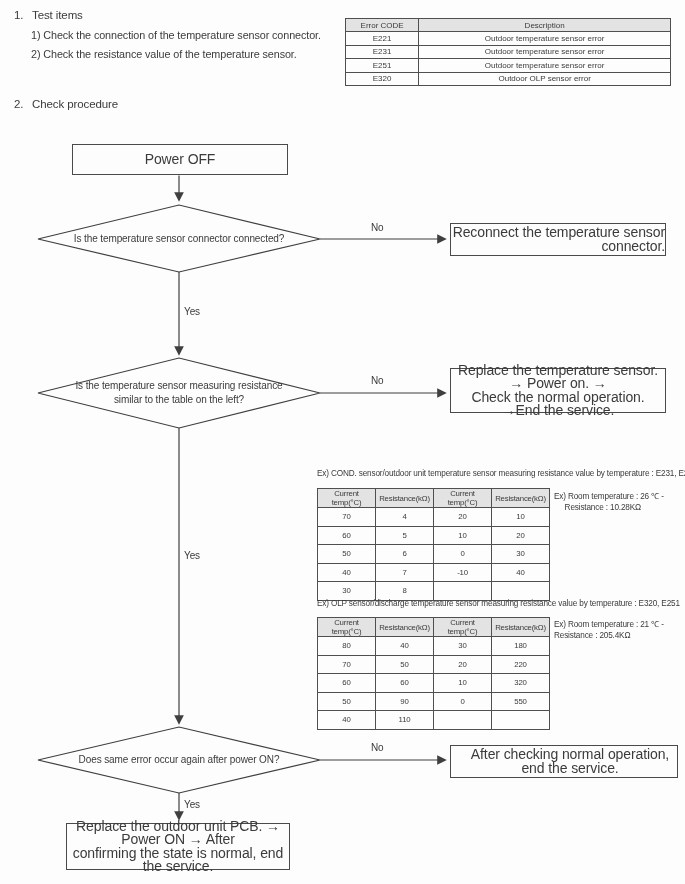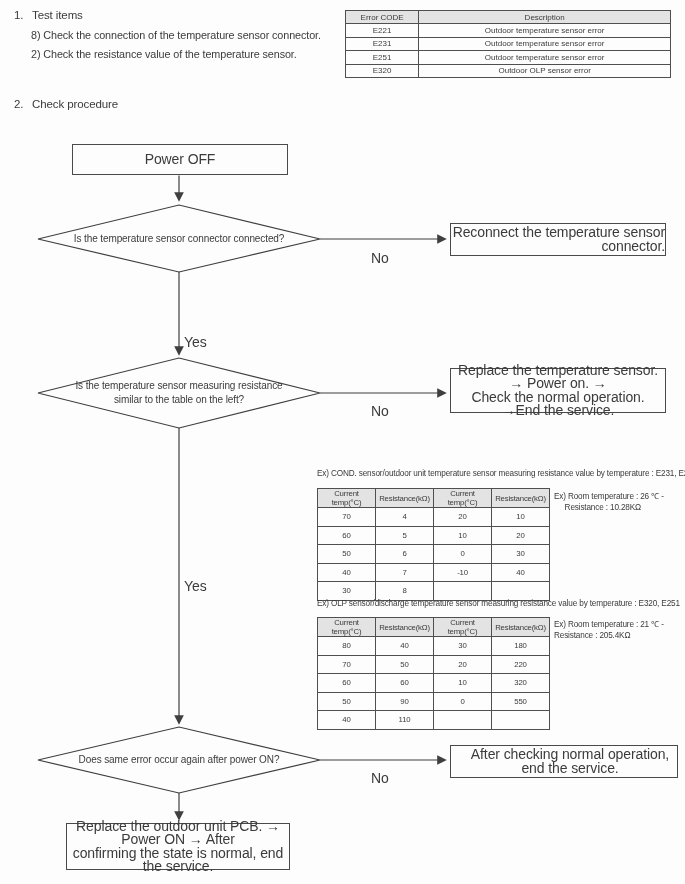--- a/index.html
+++ b/index.html
@@ -10,21 +10,21 @@
     overflow:hidden;
   }
   .sec-heading { position:absolute; display:flex; font-size:11.5px; letter-spacing:-0.1px; }
   .sec-num { width:18px; }
   .sub-item { position:absolute; font-size:10.8px; letter-spacing:-0.1px; }
 
   
   table.data { position:absolute; border-collapse:collapse; table-layout:fixed; background:#fdfdfd; }
   table.data th, table.data td { border:1px solid #4f4f4f; text-align:center; font-weight:normal; padding:0 2px; }
   table.data th { background:#e3e3e3; }
-  table.err { width:326px; font-size:8px; border:1.5px solid #4f4f4f; }
+  table.err { width:326px; font-size:8px; border:1.5px solid #4f4f4f;margin-top:8px; }
   table.err th { height:12px; }
   table.err td { height:12.5px; }
   table.err th:first-child, table.err td:first-child { width:21%; }
   table.res { width:233px; font-size:7.8px; border:1.3px solid #4f4f4f; letter-spacing:-0.2px; }
   table.res th { height:13px; width:25%; padding:0 1px; }
   table.res td { height:17.5px; }
 
   .tbl-title { position:absolute; font-size:8.2px; letter-spacing:-0.15px; white-space:nowrap; }
   .tbl-note  { position:absolute; font-size:8.2px; letter-spacing:-0.15px; white-space:pre; line-height:11px; }
 
@@ -32,33 +32,33 @@
   .flow-box {
     position:absolute; border:1.4px solid #4a4a4a; background:#fdfdfd;
     display:flex; align-items:center; justify-content:center;
     text-align:center; font-size:14px; line-height:13.5px;
     white-space:pre-line; letter-spacing:-0.1px;
   }
   .diamond-text {
     position:absolute; text-align:center; font-size:10px; line-height:13.5px;
     white-space:pre-line; letter-spacing:-0.1px;
   }
-  .flow-label { position:absolute; font-size:14px; letter-spacing:-0.1px;margin-top:28px; }
+  .flow-label { position:absolute; font-size:10px; letter-spacing:-0.1px; }
   svg.connectors { position:absolute; left:0; top:0; pointer-events:none; }
 </style>
 </head>
 <body>
 
 <div class="page">
 
   <div class="sec-heading" style="left:14px; top:9px;">
     <span class="sec-num">1.</span>
     <span>Test items</span>
   </div>
-  <div class="sub-item" style="left:31px; top:29px;">8) Check the connection of the temperature sensor connector.</div>
+  <div class="sub-item" style="left:31px; top:29px;">1) Check the connection of the temperature sensor connector.</div>
   <div class="sub-item" style="left:31px; top:48px;">2) Check the resistance value of the temperature sensor.</div>
 
   <table class="data err" style="left:345px; top:10px;">
       <thead>
         <tr>
           <th>Error CODE</th>
           <th>Description</th>
         </tr>
       </thead>
       <tbody>

